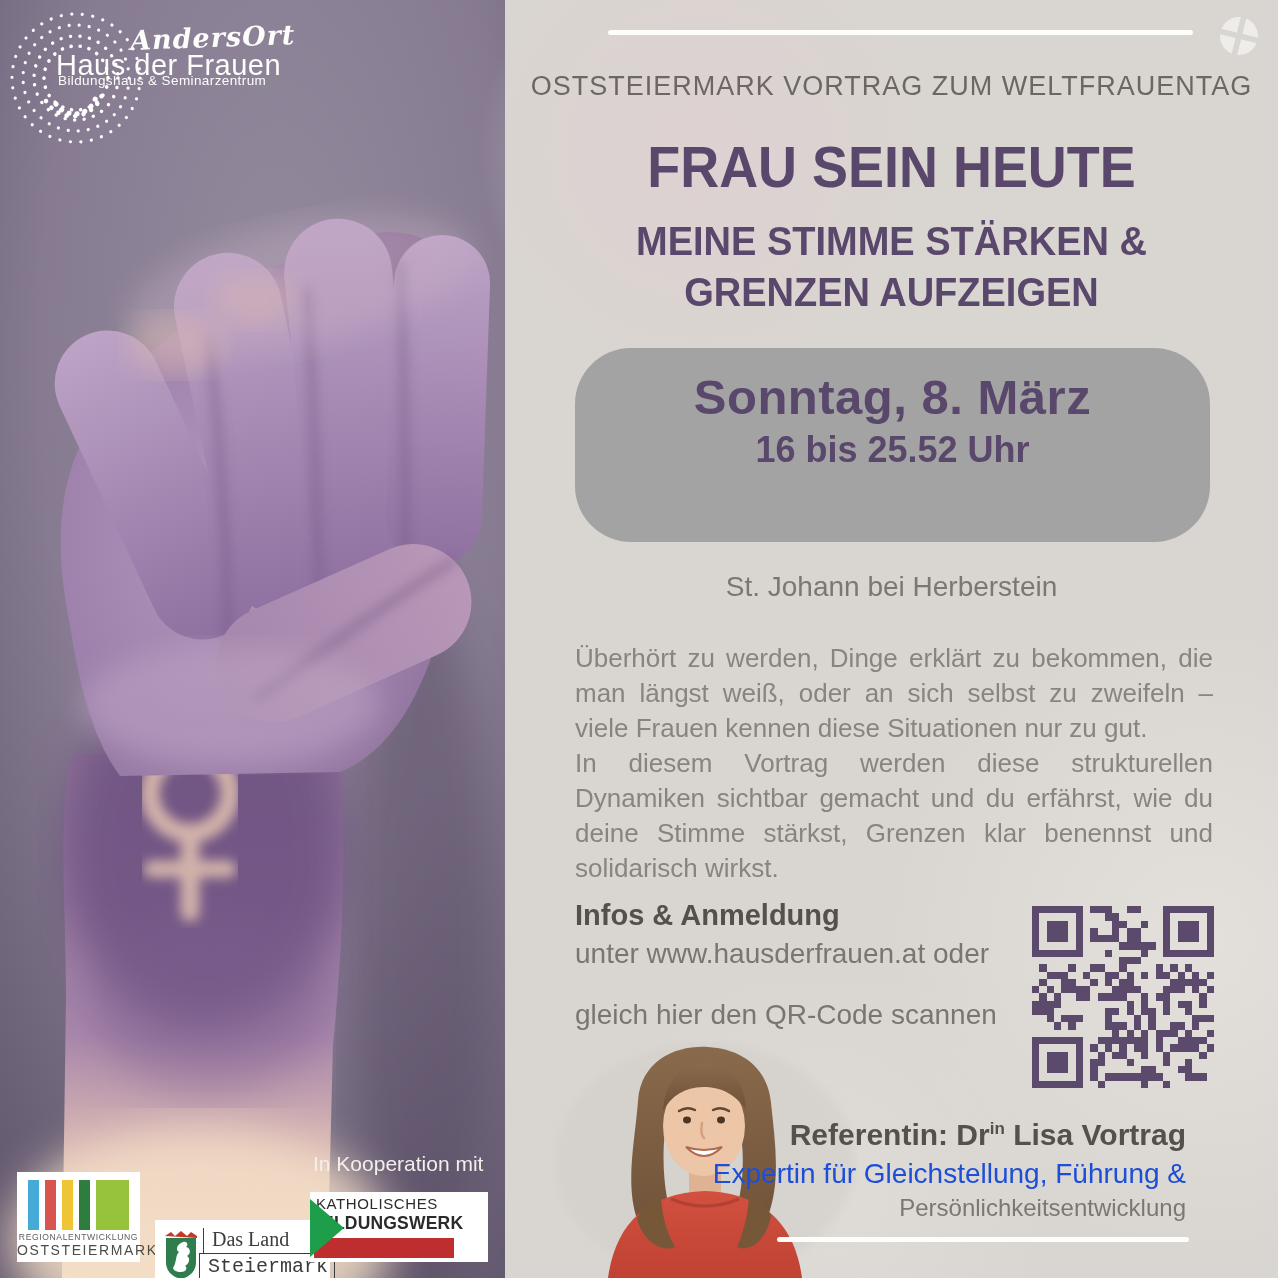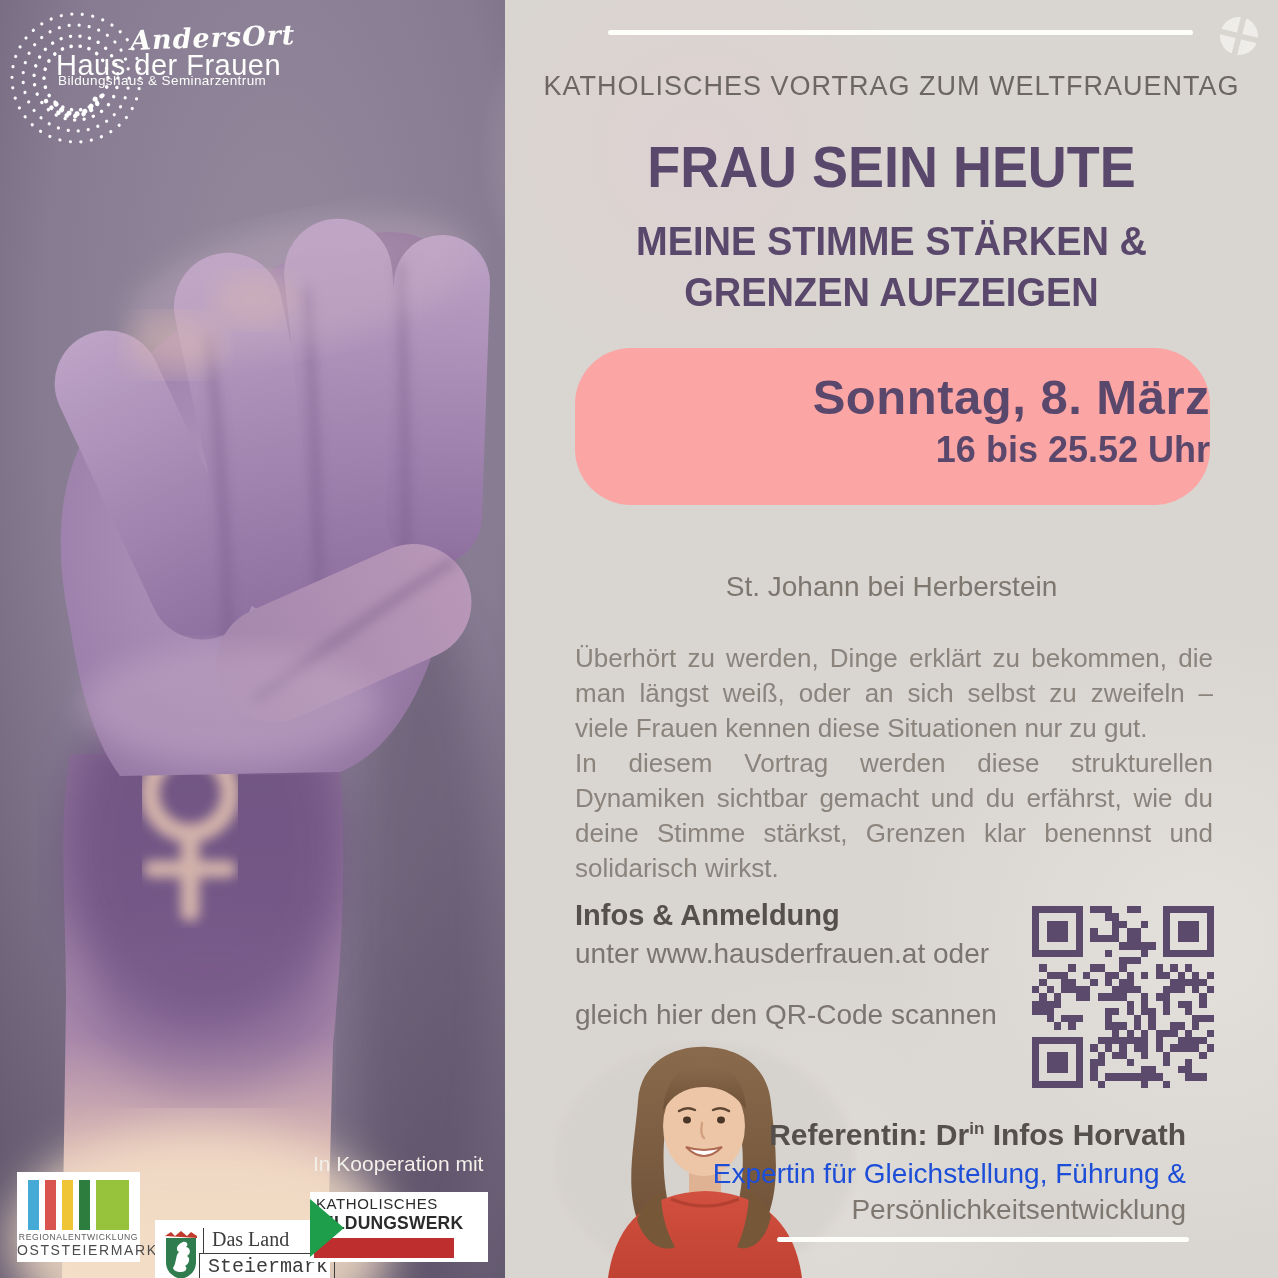--- a/index.html
+++ b/index.html
@@ -61,22 +61,22 @@
   .kicker{position:absolute;left:0;top:71px;width:100%;text-align:center;
           font-size:27px;letter-spacing:1px;color:#6c6763;}
   .title{position:absolute;left:0;top:133px;width:100%;text-align:center;
          font-size:58px;font-weight:bold;color:#5a476c;letter-spacing:0;
          transform:scaleX(.93);}
   .sub1{position:absolute;left:0;top:219px;width:100%;text-align:center;
         font-size:40px;font-weight:bold;color:#5a476c;transform:scaleX(.95);}
   .sub2{position:absolute;left:0;top:270px;width:100%;text-align:center;
         font-size:40px;font-weight:bold;color:#5a476c;transform:scaleX(.95);}
 
-  .datebox{position:absolute;left:70px;top:348px;width:635px;height:157px;
-           background:#fca5a5;border-radius:56px;text-align:right;}
+  .datebox{position:absolute;left:70px;top:348px;width:635px;height:194px;
+           background:#a3a3a3;border-radius:56px;text-align:center;}
   .datebox .date{margin-top:21px;font-size:49px;font-weight:bold;color:#5a476c;letter-spacing:.5px;}
   .datebox .time{margin-top:4px;font-size:36px;font-weight:bold;color:#5a476c;}
 
   .venue1{position:absolute;left:0;top:536px;width:100%;text-align:center;
           font-size:28px;font-weight:bold;color:#55504b;}
   .venue2{position:absolute;left:0;top:571px;width:100%;text-align:center;
           font-size:28px;color:#7d7770;}
 
   .para{position:absolute;left:70px;top:641px;width:638px;font-size:26px;
         line-height:35px;color:#8a847d;text-align:justify;}
@@ -89,21 +89,21 @@
   .qr svg{width:100%;height:100%;}
 
   .portrait{position:absolute;left:48px;top:1041px;}
 
   .speaker{position:absolute;right:92px;top:1118px;width:480px;text-align:right;
            font-size:30px;font-weight:bold;color:#55504b;}
   .speaker sup{font-size:17px;}
   .sdesc1{position:absolute;right:92px;top:1158px;width:480px;text-align:right;
           font-size:28px;color:#1d4ed8;}
   .sdesc2{position:absolute;right:92px;top:1194px;width:480px;text-align:right;
-          font-size:28px;color:#7d7770;}
+          font-size:24px;color:#7d7770;}
   .botline{position:absolute;left:272px;top:1237px;width:412px;height:5px;
            background:#fdfdfa;border-radius:3px;}
 </style>
 </head>
 <body>
 
 <div class="poster">
 
   <div class="left-panel">
     <svg width="505" height="1278" viewBox="0 0 505 1278">
@@ -247,21 +247,21 @@
     <div class="topline"></div>
 
     <svg class="cross-icon" width="40" height="40" viewBox="0 0 40 40">
       <circle cx="20" cy="20" r="19" fill="#efede9"></circle>
       <g transform="rotate(14 20 20)" fill="#d9d5d0">
         <rect x="17.2" y="-3" width="5.6" height="46"></rect>
         <rect x="-3" y="17.2" width="46" height="5.6"></rect>
       </g>
     </svg>
 
-    <div class="kicker">KATHOLISCHES VORTRAG ZUM WELTFRAUENTAG</div>
+    <div class="kicker">OSTSTEIERMARK VORTRAG ZUM WELTFRAUENTAG</div>
     <div class="title">FRAU SEIN HEUTE</div>
     <div class="sub1">MEINE STIMME STÄRKEN &amp;</div>
     <div class="sub2">GRENZEN AUFZEIGEN</div>
 
     <div class="datebox">
       <div class="date">Sonntag, 8. März</div>
       <div class="time">16 bis 25.52 Uhr</div>
     </div>
 
     <div class="venue2">St. Johann bei Herberstein</div>
@@ -606,19 +606,19 @@
       <path d="M149 82 Q147 94 151 97" stroke="#d2a07f" stroke-width="2.4" fill="none" stroke-linecap="round"></path>
       <path d="M133 106 Q151 124 169 106 Q151 112 133 106 Z" fill="#ffffff" stroke="#b06a52" stroke-width="2"></path>
 
       <path d="M55 237 C62 185 92 152 152 150 C212 152 242 185 249 237 Z" fill="url(#topG)"></path>
       <path d="M118 158 Q152 172 186 158" stroke="#a83a2d" stroke-width="3" fill="none" opacity=".7"></path>
 
       <path d="M84 178 C90 200 108 212 122 206 C112 188 108 170 108 150 C98 158 88 168 84 178 Z" fill="#765839"></path>
       <path d="M218 175 C214 198 198 212 184 206 C192 188 196 168 196 150 C206 156 214 165 218 175 Z" fill="#765839"></path>
     </svg>
 
-    <div class="speaker"><span>Referentin: Dr</span><sup>in</sup><span> Infos Horvath</span></div>
+    <div class="speaker"><span>Referentin: Dr</span><sup>in</sup><span> Lisa Vortrag</span></div>
     <div class="sdesc1">Expertin für Gleichstellung, Führung &amp;</div>
     <div class="sdesc2">Persönlichkeitsentwicklung</div>
 
     <div class="botline"></div>
   </div>
 </div>
 
 </body></html>

